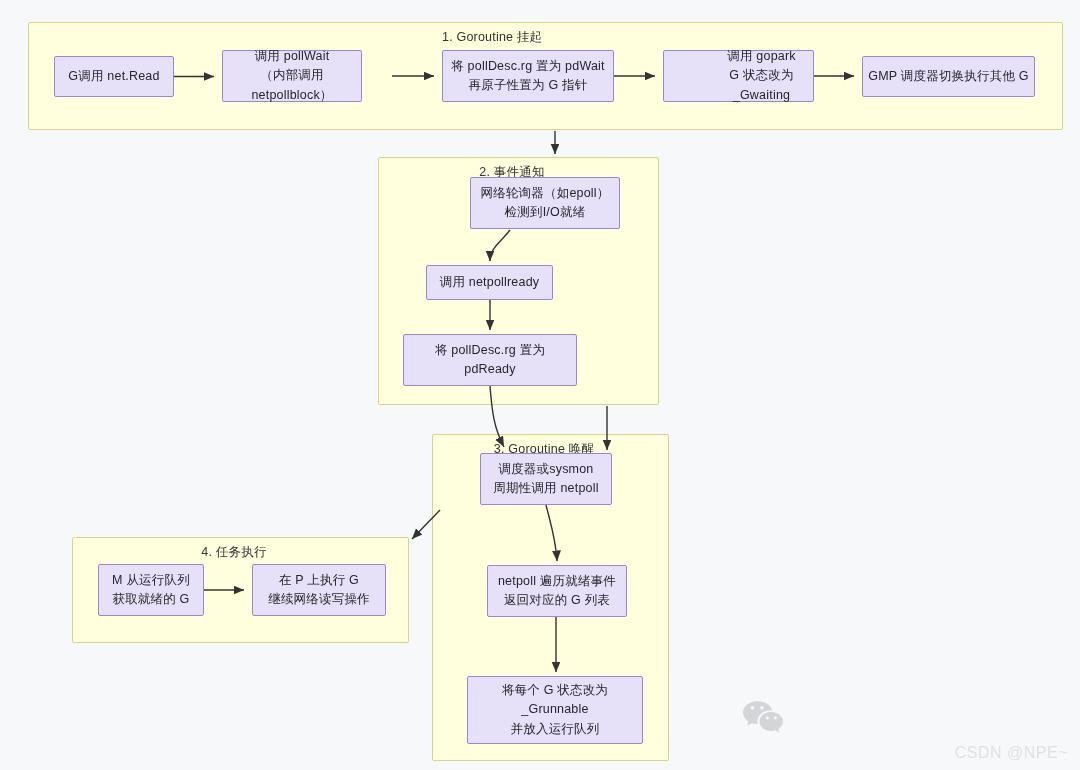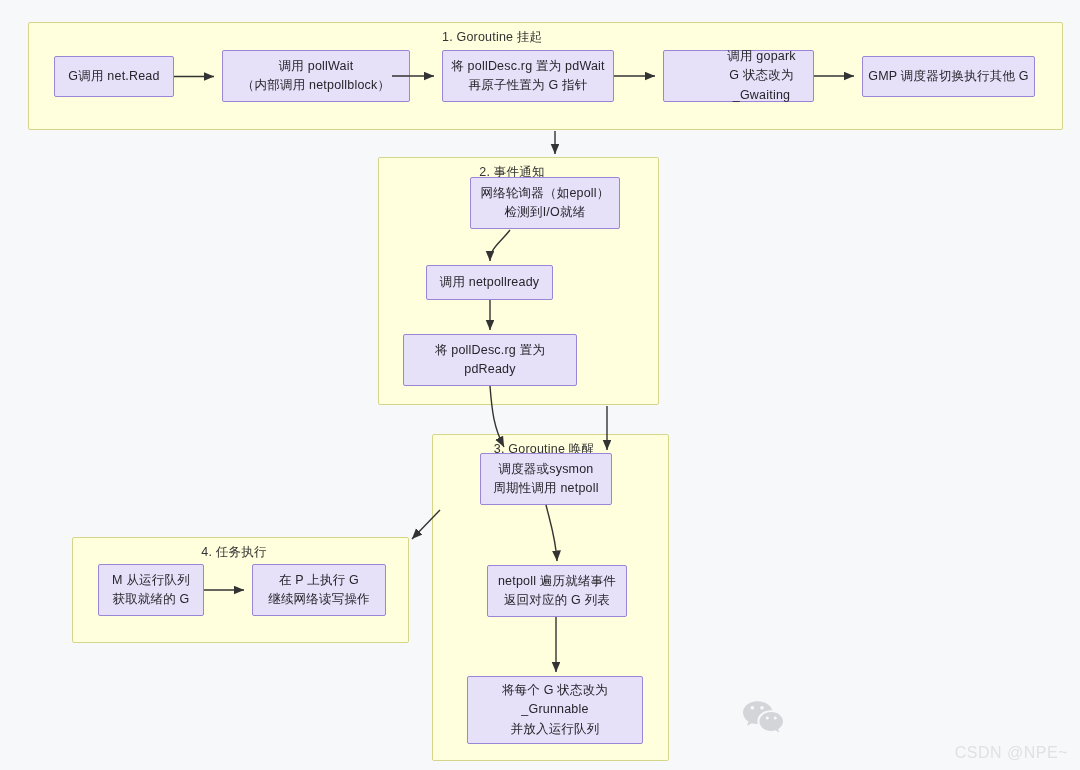--- a/index.html
+++ b/index.html
@@ -60,21 +60,21 @@
     text-align: center;
     font-size: 12.5px;
     line-height: 1.55;
     color: #26252b;
     letter-spacing: 0.2px;
   }
   .node span { display: block; }
 
   
   .n-netread   { left: 54px;  top: 56px;  width: 120px; height: 41px; }
-  .n-pollwait  { left: 222px; top: 50px;  width: 188px; height: 52px; }
+  .n-pollwait  { left: 222px; top: 50px;  width: 140px; height: 52px; }
   .n-pdwait    { left: 442px; top: 50px;  width: 172px; height: 52px; }
   .n-gopark    { left: 663px; top: 50px;  width: 151px; height: 52px; padding-left: 46px; }
   .n-gmp       { left: 862px; top: 56px;  width: 173px; height: 41px; }
 
   
   .n-poller    { left: 470px; top: 177px; width: 150px; height: 52px; }
   .n-nplready  { left: 426px; top: 265px; width: 127px; height: 35px; }
   .n-pdready   { left: 403px; top: 334px; width: 174px; height: 52px; }
 
   

